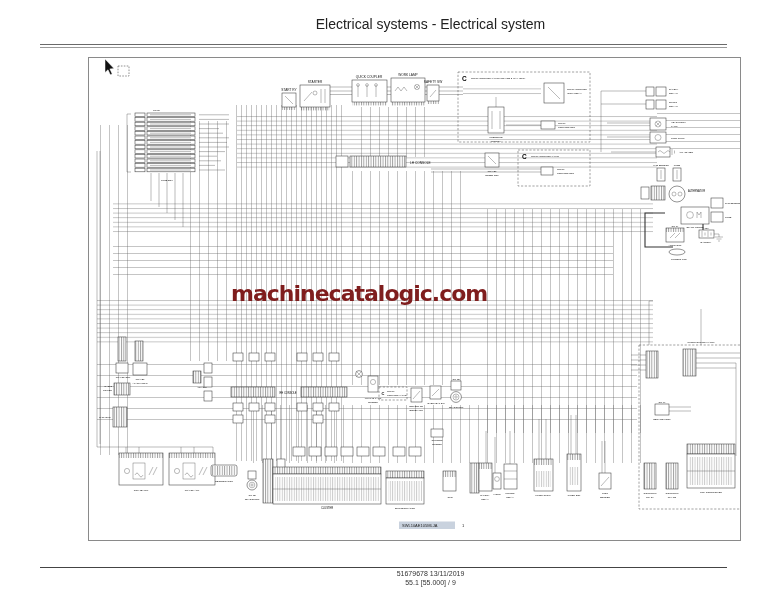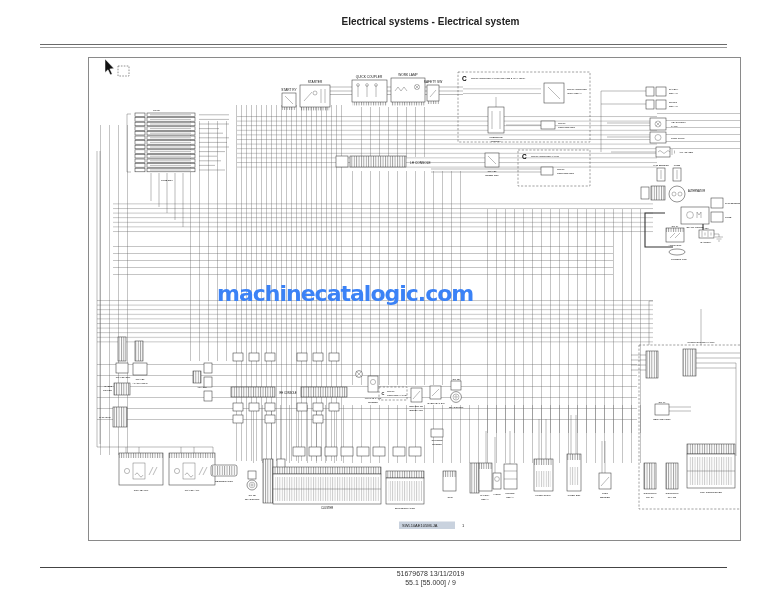--- a/index.html
+++ b/index.html
@@ -1,26 +1,26 @@
 <!DOCTYPE html>
 <html><head>
 <meta charset="utf-8">
 <style>
   html,body{margin:0;padding:0;background:#fff;}
   body{width:768px;height:598px;position:relative;overflow:hidden;
        font-family:"Liberation Sans",sans-serif;}
   .title{position:absolute;top:16px;left:104px;width:653px;text-align:center;
-         font-size:10px;color:#222;font-weight:bold;}
+         font-size:14px;color:#222;}
   .rule-top{position:absolute;top:44px;left:40px;width:687px;height:2px;
             border-top:1.6px solid #6a6a6a;border-bottom:1px solid #9a9a9a;}
   .diagram{position:absolute;left:88px;top:57px;width:653px;height:484px;
            border:1px solid #8a8a8a;box-sizing:border-box;}
   .diagram svg{position:absolute;left:0;top:0;}
-  .watermark{position:absolute;left:217px;top:281px;font-size:22px;font-weight:bold;
-             letter-spacing:-1px;color:#3b82f6;font-family:"DejaVu Sans",sans-serif;
+  .watermark{position:absolute;left:231px;top:281px;font-size:22px;font-weight:bold;
+             letter-spacing:-1px;color:#7f1d1d;font-family:"DejaVu Sans",sans-serif;
              z-index:5;white-space:nowrap;}
   .rule-bot{position:absolute;top:567px;left:40px;width:687px;height:0;
             border-top:1.8px solid #444;}
   .footer{position:absolute;top:570px;left:104px;width:653px;text-align:center;
           font-size:7px;line-height:8.5px;color:#333;}
   
   .w{stroke:#4a4a4a;stroke-width:.38;fill:none;}
   .w2{stroke:#333;stroke-width:1.1;fill:none;}
   .b{fill:#fff;stroke:#3a3a3a;stroke-width:.55;}
   .d{fill:none;stroke:#555;stroke-width:.55;stroke-dasharray:2.2 1.6;}

